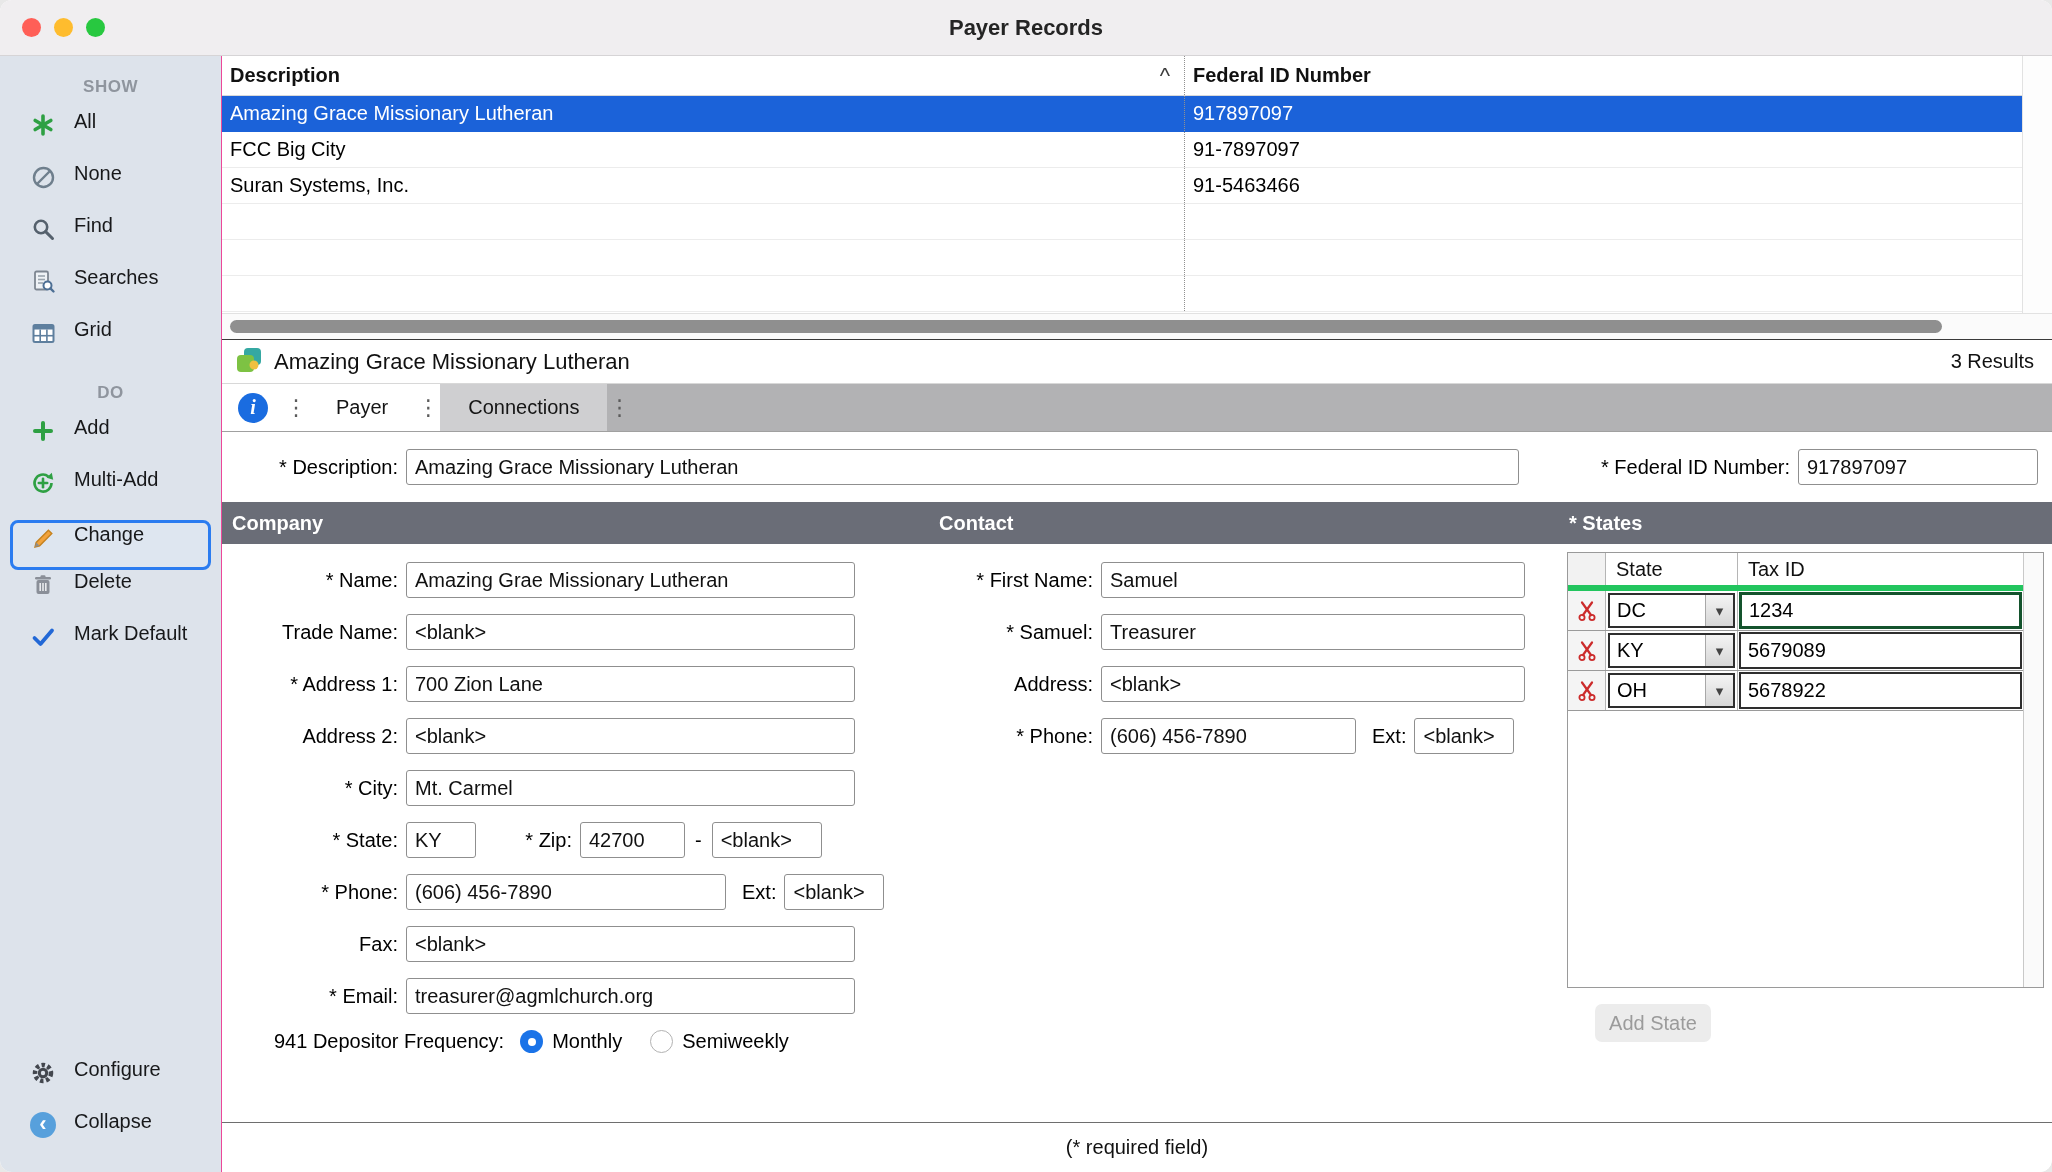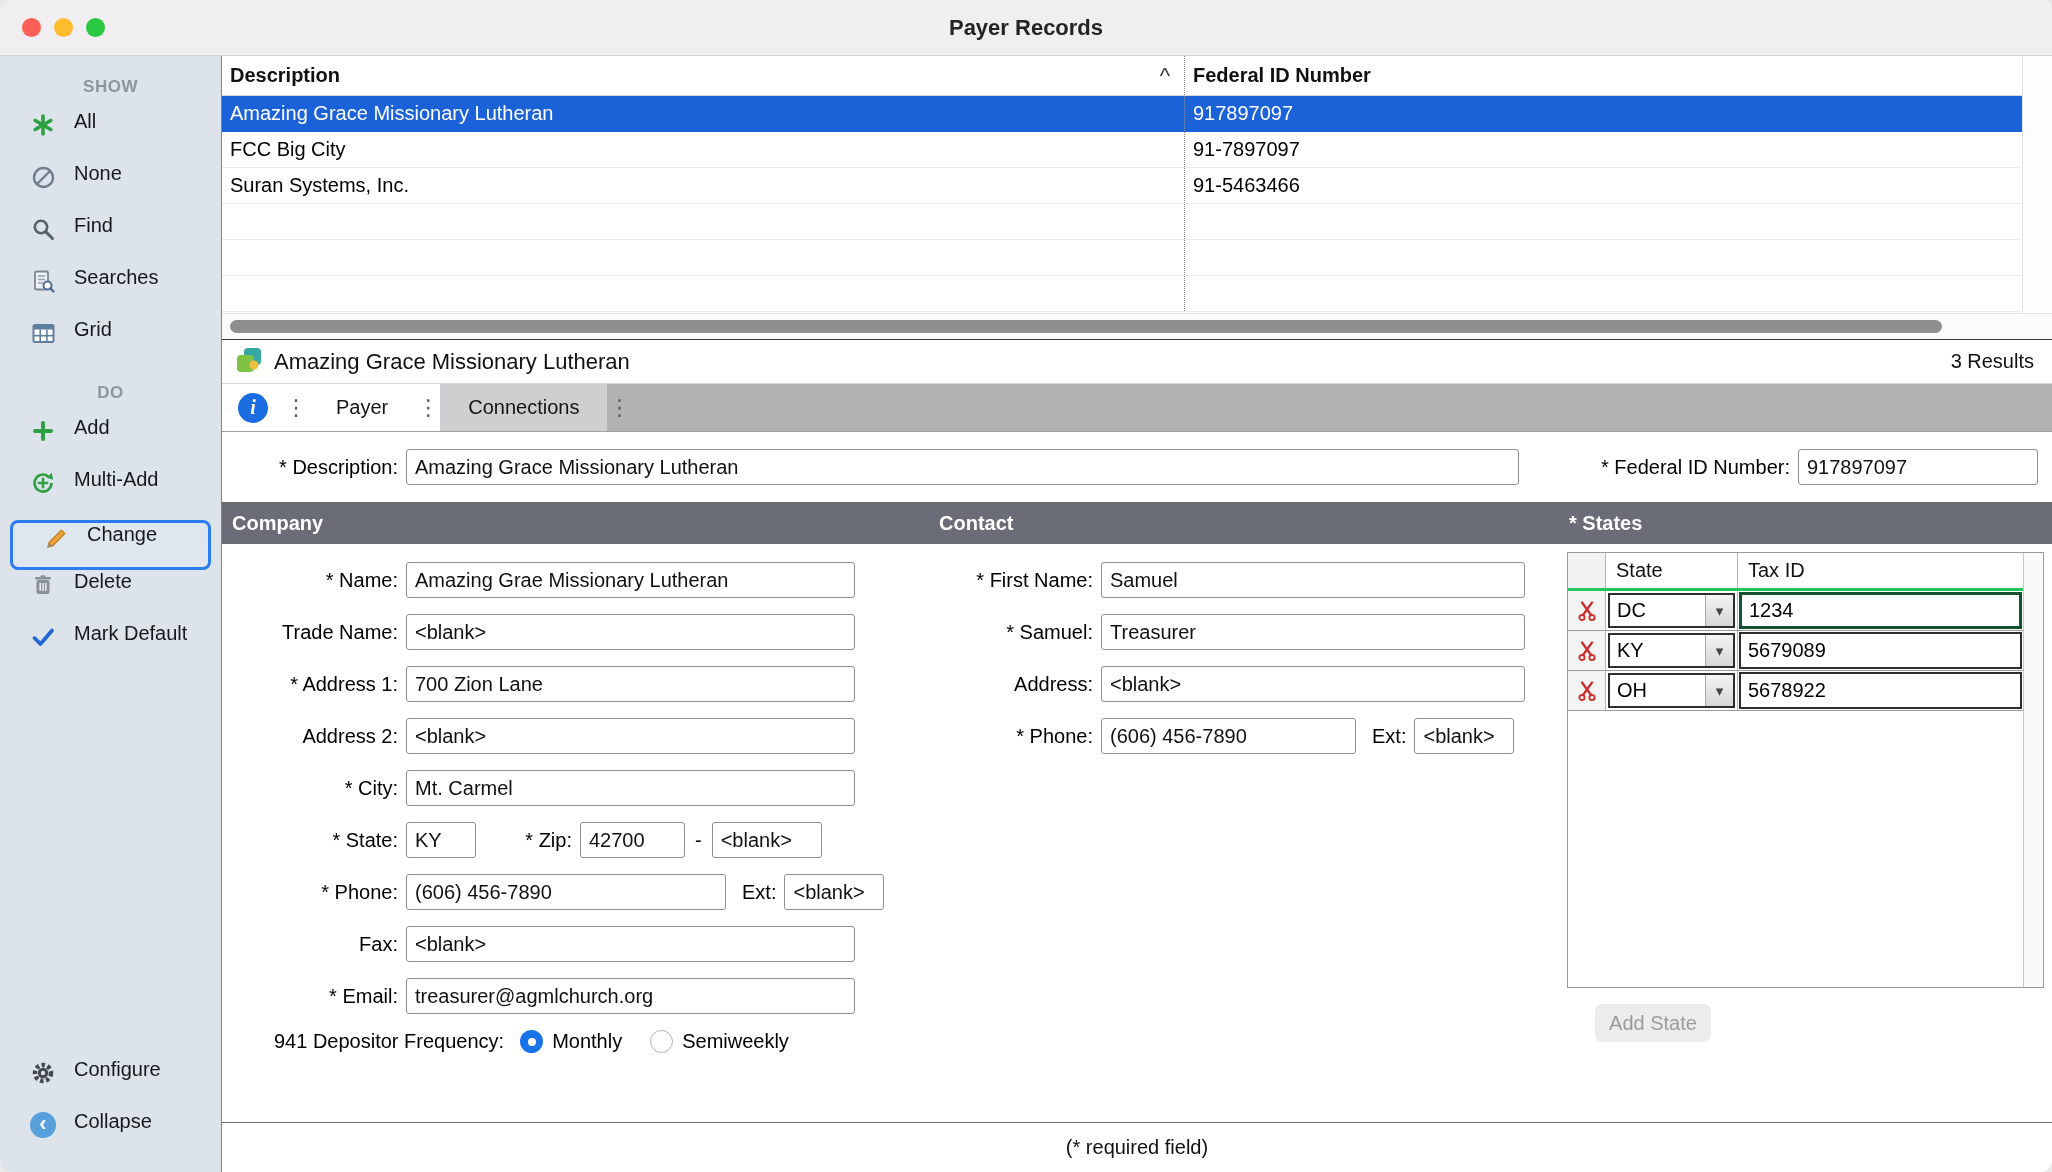--- a/index.html
+++ b/index.html
@@ -16,21 +16,21 @@
   .win-title { margin:0 auto; font-size:22px; font-weight:bold; color:#242424; }
 
   
   .content { flex:1; display:flex; min-height:0; }
   .sidebar { width:222px; flex:0 0 222px; background:#dde3eb; border-right:1px solid #ec4899; display:flex; flex-direction:column; padding-top:8px; }
   .main { flex:1; display:flex; flex-direction:column; min-width:0; background:#a3a3a3; }
 
   
   .side-header { height:46px; display:flex; align-items:center; justify-content:center; font-size:17px; font-weight:bold; letter-spacing:.5px; color:#8f959e; }
   .side-item { height:52px; display:flex; align-items:flex-start; padding-left:26px; gap:14px; font-size:20px; color:#17181a; cursor:default; }
-  .side-item.selected { border:3px solid #2b7cf0; border-radius:8px; margin:0 10px; background:#dee6f0; height:50px; }
+  .side-item.selected { border:3px solid #2b7cf0; border-radius:8px; margin:0 10px; padding-left:13px; background:#dee6f0; height:50px; }
   .icon-box { width:34px; height:30px; display:flex; align-items:center; justify-content:center; flex:0 0 34px; }
   .side-spacer { flex:1; }
   .collapse-circle { width:26px; height:26px; border-radius:50%; background:#57a0dc; color:#fff; display:flex; align-items:center; justify-content:center; font-size:22px; font-weight:bold; line-height:1; padding-bottom:3px; }
   .side-bottom-pad { height:10px; }
 
   
   .list-pane { height:284px; flex:0 0 284px; position:relative; border-bottom:1px solid #3a3a3a; background:#fff; }
   .list-scroll { margin-right:30px; }
   .lheader { height:40px; display:flex; align-items:center; border-bottom:1px solid #d9d9d9; font-size:20px; font-weight:bold; color:#111; }
   .hcell-desc { width:962px; display:flex; align-items:center; justify-content:space-between; padding:0 14px 0 8px; }
@@ -98,21 +98,21 @@
   .radio { width:23px; height:23px; border-radius:50%; margin-right:9px; display:flex; align-items:center; justify-content:center; }
   .radio.on { background:#1a73e8; }
   .radio.on .dot { width:8px; height:8px; border-radius:50%; background:#fff; }
   .radio.off { background:#fff; border:1.5px solid #b2b2b2; }
   .radio-opt { font-size:20px; }
 
   
   .states-wrap { margin:8px 8px 0 8px; border:1px solid #9a9a9a; height:436px; position:relative; background:#fff; }
   .st-inner { margin-right:20px; }
   .st-track { position:absolute; top:0; right:0; bottom:0; width:20px; border-left:1px solid #c9c9c9; background:#fafafa; }
-  .st-header { height:38px; display:flex; border-bottom:3px solid #22c55e; font-size:20px; color:#111; align-items:center; }
+  .st-header { height:38px; display:flex; border-bottom:6px solid #22c55e; font-size:20px; color:#111; align-items:center; }
   .sth-del { width:38px; flex:0 0 38px; height:100%; border-right:1px solid #b5b5b5; background:#f2f2f2; }
   .sth-state { width:132px; flex:0 0 132px; padding-left:10px; border-right:1px solid #b5b5b5; height:100%; display:flex; align-items:center; }
   .sth-tax { flex:1; padding-left:10px; height:100%; display:flex; align-items:center; }
   .st-row { height:40px; display:flex; align-items:stretch; border-bottom:1px solid #9a9a9a; }
   .stc-del { width:38px; flex:0 0 38px; border-right:1px solid #b5b5b5; background:#f4f4f4; display:flex; align-items:center; justify-content:center; }
   .stc-state { width:132px; flex:0 0 132px; border-right:1px solid #b5b5b5; padding:2px; }
   .stc-tax { flex:1; padding:1px; }
   .sel { width:100%; height:100%; border:2px solid #2e2e2e; background:#fff; display:flex; align-items:stretch; }
   .sel-text { flex:1; display:flex; align-items:center; padding-left:7px; font-size:20px; }
   .sel-btn { width:28px; flex:0 0 28px; background:linear-gradient(#f4f4f4,#d6d6d6); border-left:1px solid #a8a8a8; display:flex; align-items:center; justify-content:center; font-size:15px; color:#444; }

